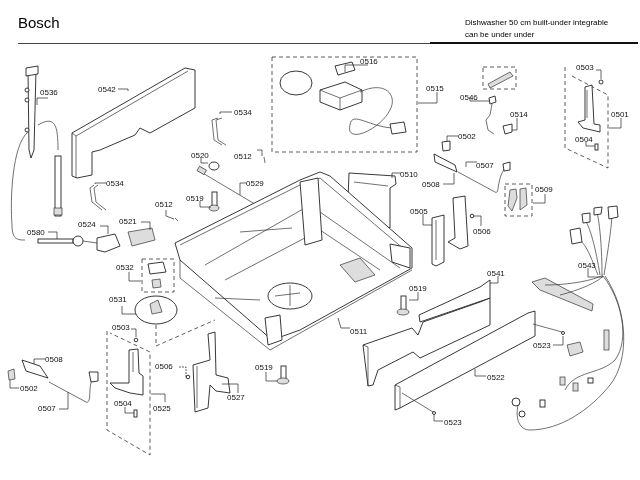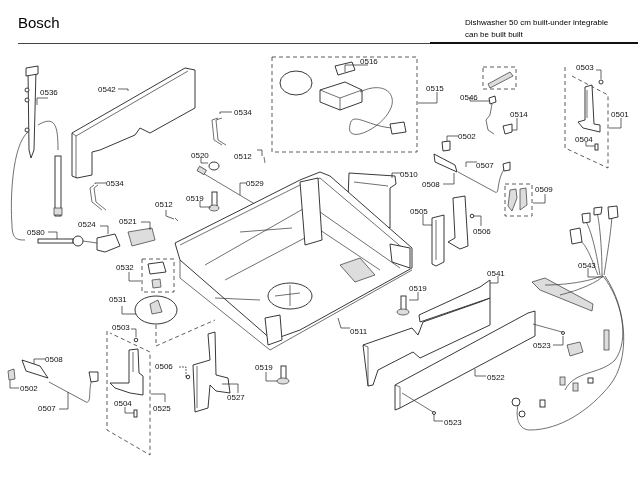--- a/index.html
+++ b/index.html
@@ -15,21 +15,21 @@
   .leader { fill:none; stroke:#222; stroke-width:0.7; }
   .dash { fill:none; stroke:#333; stroke-width:0.8; stroke-dasharray:4 3; }
   .gray { fill:#ddd; stroke:#333; stroke-width:0.7; }
 </style>
 </head>
 <body>
 
 <div class="brand">Bosch</div>
 <div class="desc">
   <div>Dishwasher 50 cm built-under integrable</div>
-  <div>can be built built</div>
+  <div>can be under under</div>
 </div>
 <div class="rule"></div>
 <div class="rule-thick"></div>
 
 <svg id="diagram" viewBox="0 0 640 480">
 
   <g>
     <path class="part" d="M28,70 L36,70 L34,150 L31,158 L29,150 Z"></path>
     <path class="part" d="M26,68 L38,66 L38,74 L26,76 Z"></path>
     <circle class="part" cx="27" cy="90" r="2"></circle>

